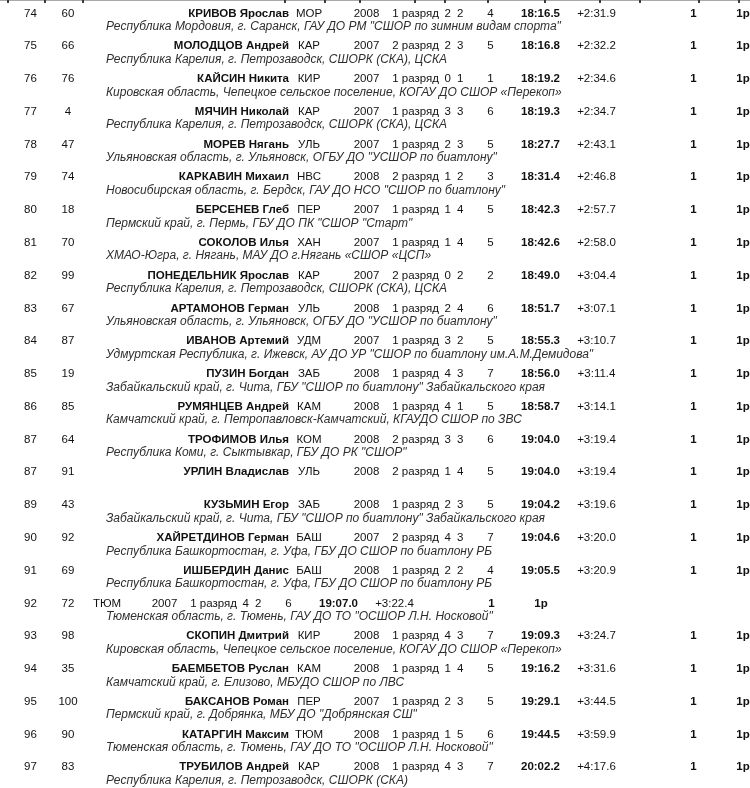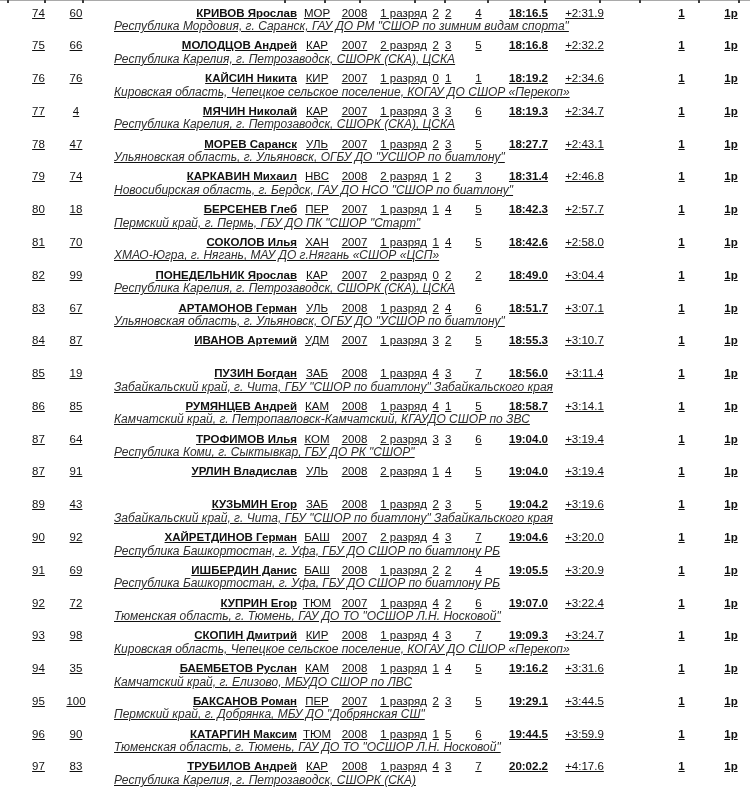--- a/index.html
+++ b/index.html
@@ -32,23 +32,22 @@
     position: absolute;
     top: 0;
     width: 2px;
     height: 3px;
     background: #3c3c3c;
   }
 
   .rows {
     position: absolute;
     top: 1px;
-    left: 12px;
+    left: 4px;
     width: 660px;
-    text-decoration: underline;
   }
 
   .entry {
     height: 32.79px;
     padding-left: 8px;
     padding-top: 4.5px;
     overflow: visible;
   }
 
   .line-main {
@@ -58,21 +57,21 @@
     font-size: 11.5px;
     line-height: 14px;
     white-space: nowrap;
   }
   .c { text-align: center; flex: 0 0 auto; }
 
   .col-place   { width: 37px; }
   .col-bib     { width: 38px; }
   .col-name    { width: 202px; text-align: right; padding-left: 19px; font-weight: bold; }
   .col-region  { width: 40px; }
-  .col-year    { width: 35px; }
+  .col-year    { width: 35px; margin-left: 20px; }
   .col-cat     { width: 55px; text-align: right; }
   .col-shoot   { width: 30px; display: flex; justify-content: center; gap: 6px; }
   .col-miss    { width: 43px; }
   .col-time    { width: 57px; font-weight: bold; }
   .col-gap     { width: 55px; }
   .col-spacer  { width: 40px; }
   .col-pts     { width: 59px; font-weight: bold; }
   .col-rank    { width: 40px; font-weight: bold; }
 
   .line-sub {
@@ -191,21 +190,21 @@
       <span class="c col-pts">1</span>
       <span class="c col-rank">1р</span>
     </div>
     <div class="line-sub">Республика Карелия, г. Петрозаводск, СШОРК (СКА), ЦСКА</div>
   </div>
 
   <div class="entry">
     <div class="line-main">
       <span class="c col-place">78</span>
       <span class="c col-bib">47</span>
-      <span class="c col-name">МОРЕВ Саранск</span>
+      <span class="c col-name">МОРЕВ Нягань</span>
       <span class="c col-region">УЛЬ</span>
       <span class="c col-year">2007</span>
       <span class="c col-cat">1 разряд</span>
       <span class="c col-shoot">
         <span>2</span>
         <span>3</span>
       </span>
       <span class="c col-miss">5</span>
       <span class="c col-time">18:27.7</span>
       <span class="c col-gap">+2:43.1</span>
@@ -338,20 +337,21 @@
         <span>3</span>
         <span>2</span>
       </span>
       <span class="c col-miss">5</span>
       <span class="c col-time">18:55.3</span>
       <span class="c col-gap">+3:10.7</span>
       <span class="c col-spacer"></span>
       <span class="c col-pts">1</span>
       <span class="c col-rank">1р</span>
     </div>
+    <div class="line-sub">Удмуртская Республика, г. Ижевск, АУ ДО УР "СШОР по биатлону им.А.М.Демидова"</div>
   </div>
 
   <div class="entry">
     <div class="line-main">
       <span class="c col-place">85</span>
       <span class="c col-bib">19</span>
       <span class="c col-name">ПУЗИН Богдан</span>
       <span class="c col-region">ЗАБ</span>
       <span class="c col-year">2008</span>
       <span class="c col-cat">1 разряд</span>
@@ -497,21 +497,20 @@
       <span class="c col-pts">1</span>
       <span class="c col-rank">1р</span>
     </div>
     <div class="line-sub">Республика Башкортостан, г. Уфа, ГБУ ДО СШОР по биатлону РБ</div>
   </div>
 
   <div class="entry">
     <div class="line-main">
       <span class="c col-place">92</span>
       <span class="c col-bib">72</span>
-      <span class="c col-name">КУПРИН Егор</span>
       <span class="c col-region">ТЮМ</span>
       <span class="c col-year">2007</span>
       <span class="c col-cat">1 разряд</span>
       <span class="c col-shoot">
         <span>4</span>
         <span>2</span>
       </span>
       <span class="c col-miss">6</span>
       <span class="c col-time">19:07.0</span>
       <span class="c col-gap">+3:22.4</span>

